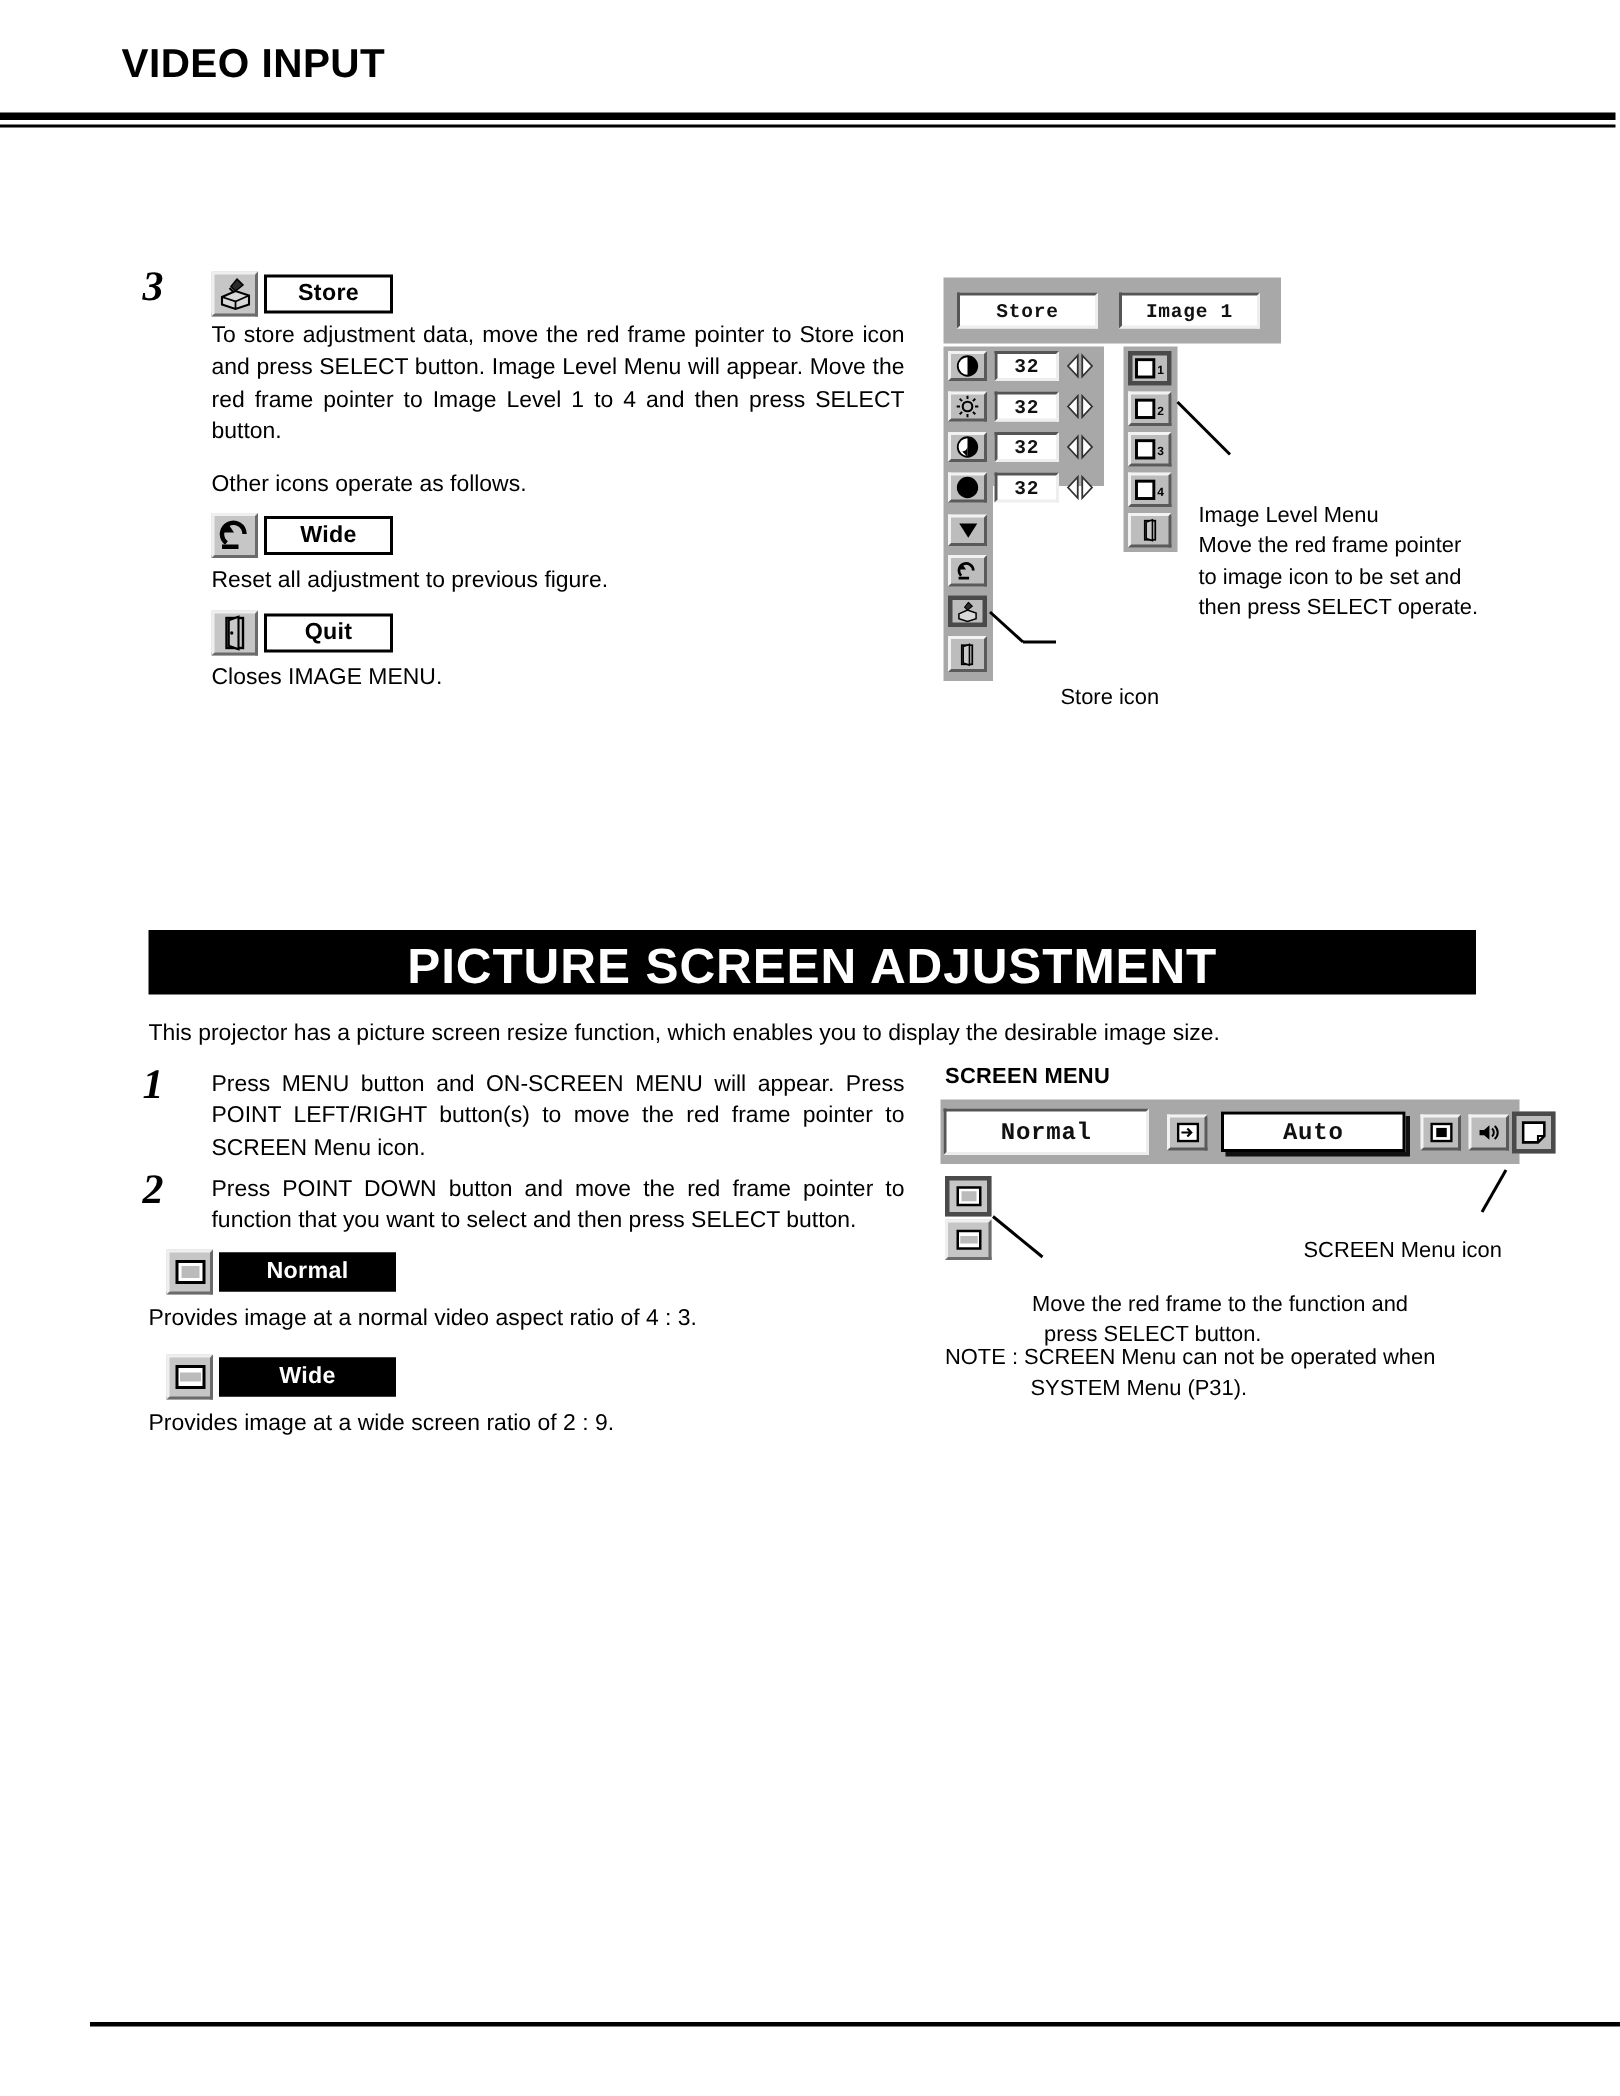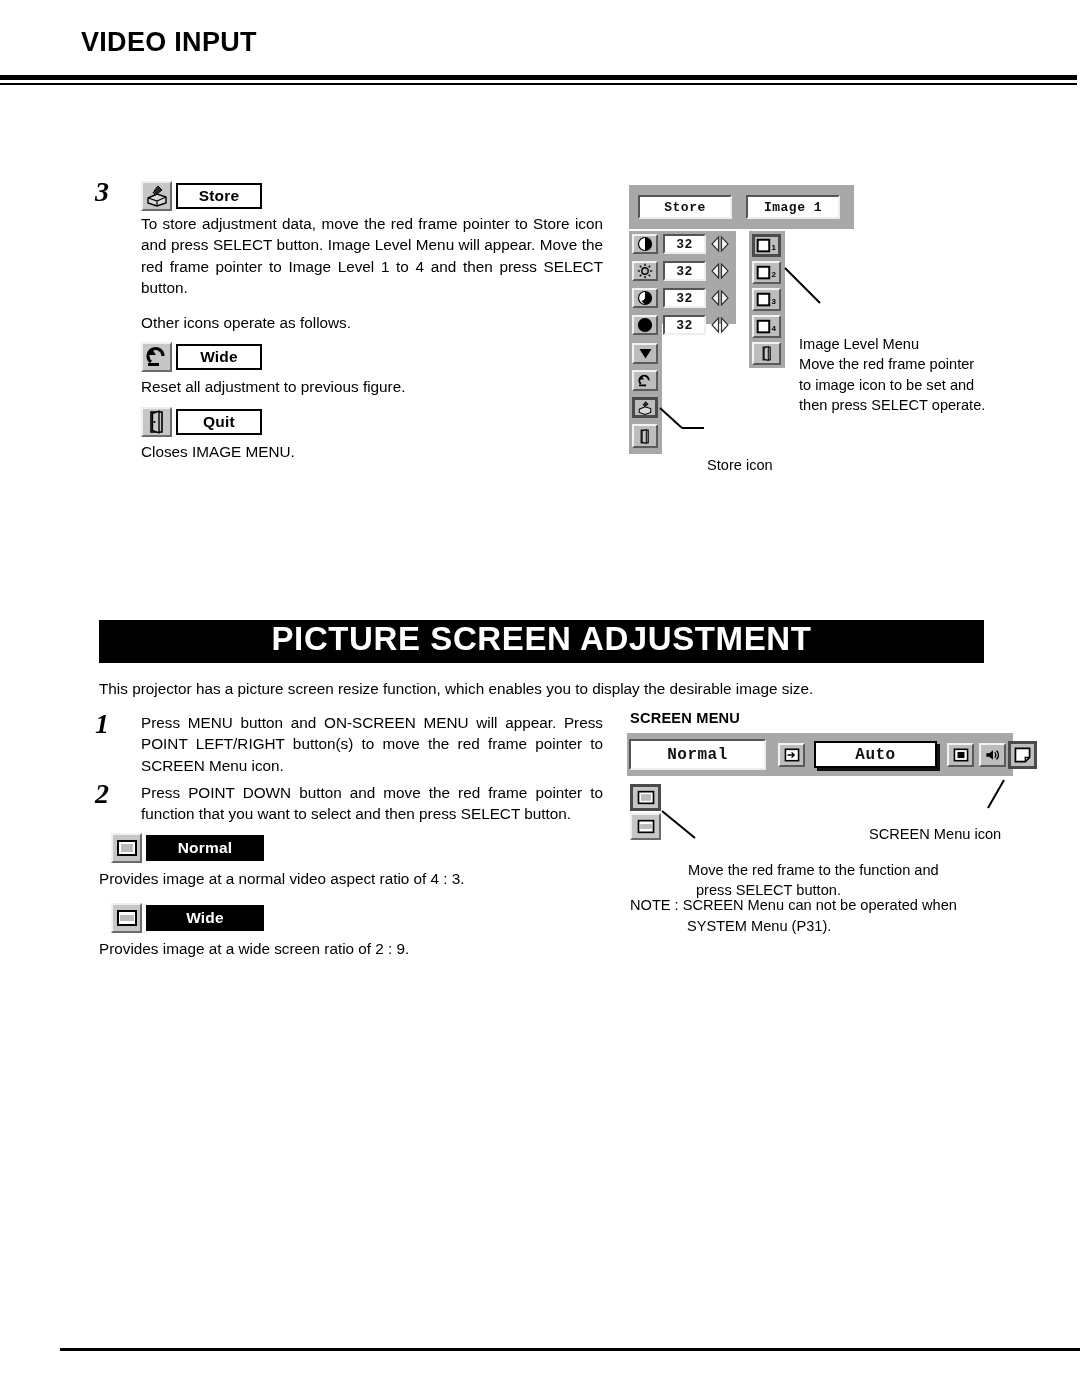--- a/index.html
+++ b/index.html
@@ -97,21 +97,21 @@
     color: #fff;
     border-color: #000;
   }
 
   
   .banner {
     position: absolute;
     background: #000;
     color: #fff;
     display: flex;
-    align-items: flex-start;
+    align-items: flex-end;
     justify-content: center;
     font-size: 33px;
     font-weight: bold;
     letter-spacing: 0.6px;
   }
 
   
   .osd {
     position: absolute;
     background: #a8a8a8;

